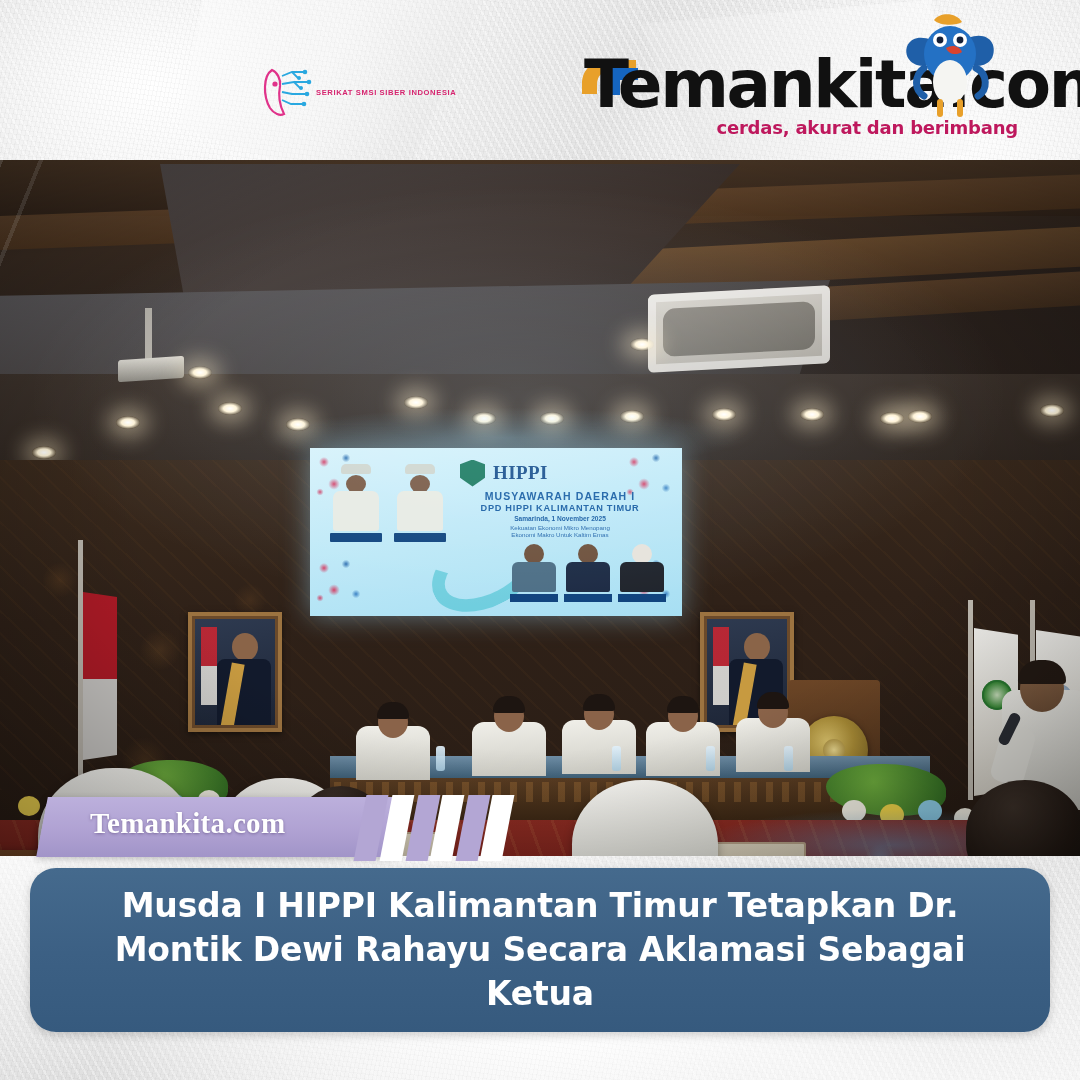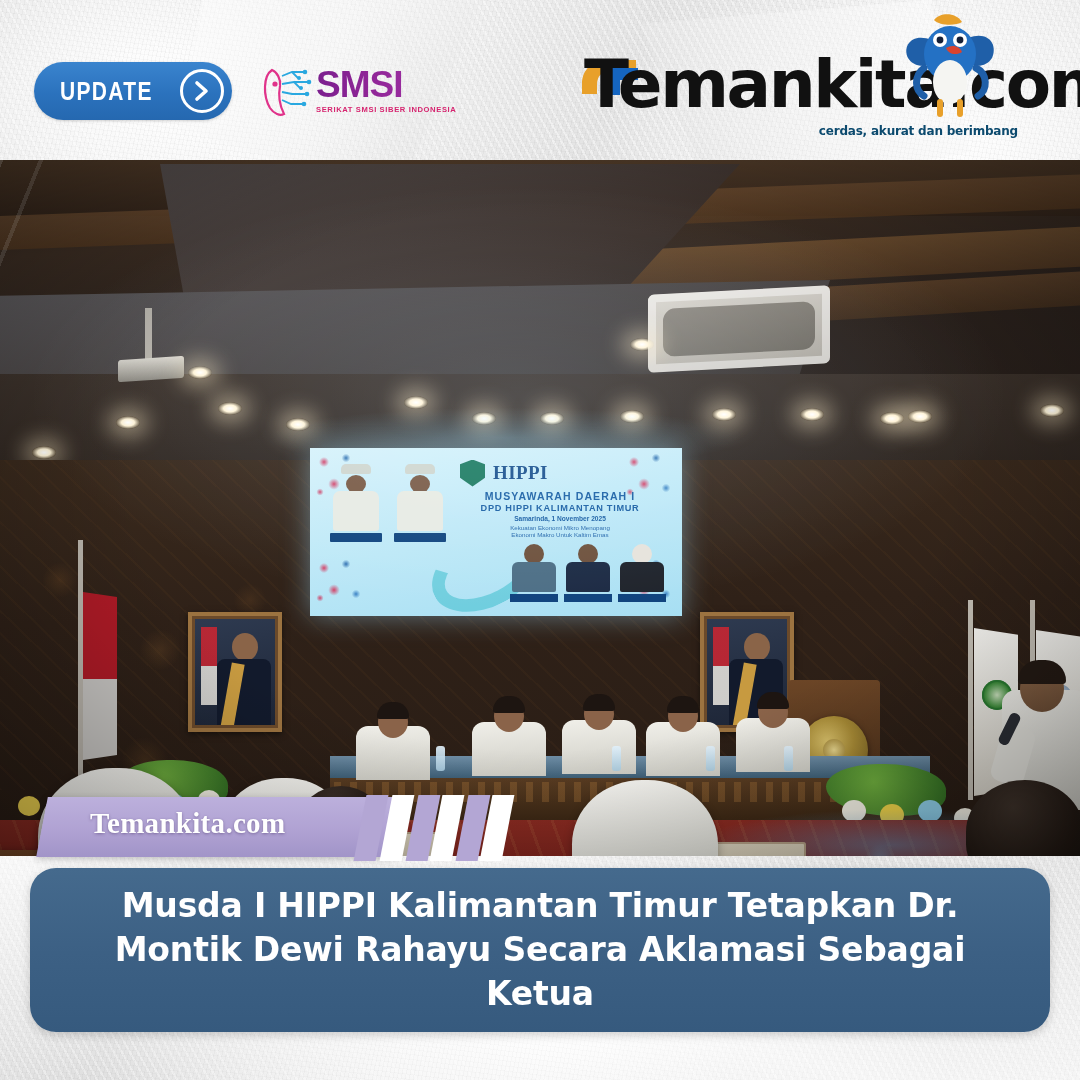--- a/index.html
+++ b/index.html
@@ -82,21 +82,21 @@
   .tk-logo{ position:absolute; right:56px; top:22px; width:440px; height:120px; }
   .tk-word{
     position:absolute; left:0; bottom:24px;
     font-size:66px; font-weight:bold; color:#111; letter-spacing:-2.4px;
     line-height:1; font-family:"DejaVu Sans", sans-serif;
     white-space:nowrap;
   }
   .tk-swoosh{ position:absolute; left:-4px; bottom:46px; width:66px; height:38px; }
   .tk-tag{
     position:absolute; right:6px; bottom:4px;
-    font-size:12px; font-weight:bold; color:#0c4a6e; letter-spacing:-.2px;
+    font-size:18px; font-weight:bold; color:#be185d; letter-spacing:-.2px;
     font-family:"DejaVu Sans", sans-serif; white-space:nowrap;
   }
   .tk-bird{ position:absolute; right:20px; top:-12px; width:110px; height:108px; }
 
   
   .photo{
     position:absolute; top:160px; left:0; width:1080px; height:696px;
     overflow:hidden; background:#241a14;
   }
   .ph-layer{ position:absolute; }
@@ -377,28 +377,20 @@
 </head>
 <body>
 
 <div class="paper-bg"></div>
 <div class="paper-crease cr1"></div>
 <div class="paper-crease cr2"></div>
 <div class="paper-crease cr3"></div>
 
 <div class="header">
 
-  <div class="update-pill">
-    <span class="lbl">UPDATE</span>
-    <span class="arrow-circle">
-      <svg width="20" height="22" viewBox="0 0 20 22" aria-hidden="true">
-        <path d="M5 3 L14 11 L5 19" fill="none" stroke="#ffffff" stroke-width="3.6" stroke-linecap="round" stroke-linejoin="round"></path>
-      </svg>
-    </span>
-  </div>
 
   <div class="smsi">
     <svg class="smsi-mark" viewBox="0 0 56 58">
       <path d="M14 8 C5 14 5 34 12 46 C16 52 22 54 26 52 C22 44 20 34 22 24 C23 17 19 10 14 8Z" fill="none" stroke="#e0338a" stroke-width="2.2"></path>
       <circle cx="17" cy="22" r="2.6" fill="#e0338a"></circle>
       <g stroke="#2aa8e0" stroke-width="1.8" fill="none">
         <path d="M24 14 L34 10 L46 10"></path>
           <path d="M24 22 L36 20 L50 20"></path>
         <path d="M24 30 L34 32 L48 32"></path>
           <path d="M24 38 L33 42 L45 42"></path>
@@ -408,21 +400,20 @@
       <g fill="#2aa8e0">
         <circle cx="47" cy="10" r="2.3"></circle>
           <circle cx="51" cy="20" r="2.3"></circle>
         <circle cx="49" cy="32" r="2.3"></circle>
           <circle cx="46" cy="42" r="2.3"></circle>
         <circle cx="41" cy="16" r="2"></circle>
           <circle cx="43" cy="26" r="2"></circle>
       </g>
     </svg>
     <div class="smsi-text">
-      <div class="smsi-word">SMSI</div>
       <div class="smsi-sub">SERIKAT SMSI SIBER INDONESIA</div>
     </div>
   </div>
 
   <div class="tk-logo">
     <svg class="tk-swoosh" viewBox="0 0 66 38">
       <path d="M2 26 C2 10 14 2 30 2 L56 2 L56 13 L30 13 C22 13 17 18 17 27 L17 36 L2 36 Z" fill="#e8a02a"></path>
       <path d="M22 10 L58 10 L58 22 L40 22 L40 37 L24 37 Z" fill="#1565c0"></path>
     </svg>
     <div class="tk-word">Temankita.com</div>

